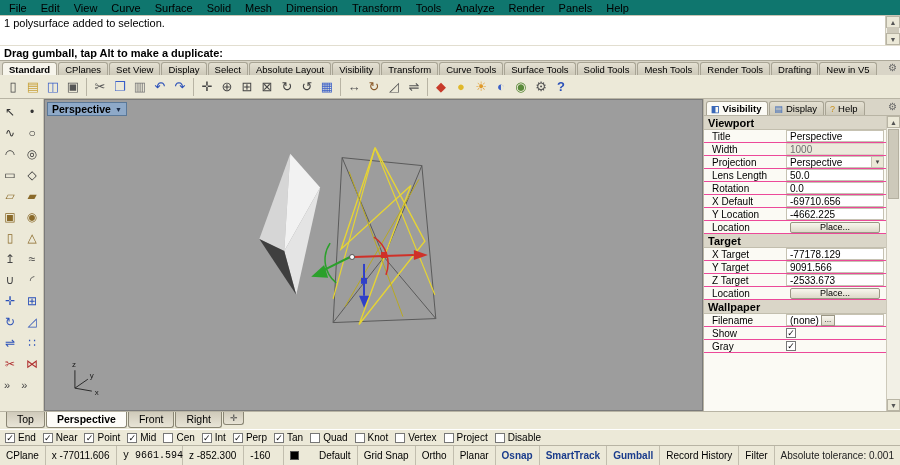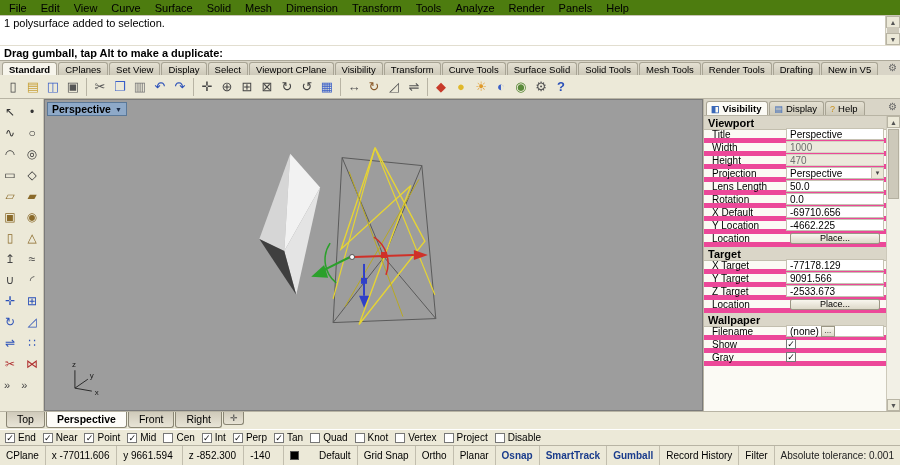--- a/index.html
+++ b/index.html
@@ -1,21 +1,21 @@
 <!DOCTYPE html>
 <html style="--chrome: #ece9d8; --viewport-bg: #9d9d9d; --gumball-red: #d03028; --gumball-green: #2ba02b; --gumball-blue: #3040c8; --selection-yellow: #e6d434; --wire-gray: #5a5a5a; --active-text: #1a3c8c;"><head>
 <meta charset="utf-8">
 <style>
   * { margin:0; padding:0; box-sizing:border-box; }
   html,body { width:900px; height:465px; overflow:hidden; }
   body { font-family:"Liberation Sans", sans-serif; font-size:11px; background:#ece9d8; color:#000; }
   .app { width:900px; height:465px; display:flex; flex-direction:column; background:#ece9d8; }
 
   
-  .menubar { height:16px; display:flex; align-items:center; background:#4d7c0f; border-bottom:1px solid #c9c5b5; padding-left:2px; }
+  .menubar { height:16px; display:flex; align-items:center; background:#0f766e; border-bottom:1px solid #c9c5b5; padding-left:2px; }
   .menu-item { padding:1px 7px; font-size:11px; cursor:default; }
 
   
   .cmdhistory { height:30px; background:#fff; position:relative; border-bottom:1px solid #e2ded0; overflow:hidden; }
   .cmdline { padding:0 4px; line-height:14px; white-space:nowrap; }
   .cmd-scrollbar { position:absolute; right:0; top:0; width:15px; height:100%; background:#f2f0e6; border-left:1px solid #cdc9ba; }
   .sb-btn { position:absolute; left:0; width:14px; height:12px; font-size:7px; text-align:center; line-height:12px; color:#555; background:#ece9d8; border:1px solid #b8b4a4; }
   .sb-top { top:0; } .sb-bottom { bottom:0; }
   .sb-thumb { position:absolute; left:1px; width:12px; height:6px; bottom:12px; background:#cdc9ba; }
   .cmdprompt { height:15px; background:#ffffff; border-bottom:1px solid #aca899; padding:0 4px; line-height:15px; }
@@ -45,21 +45,21 @@
 
   
   .panel { width:197px; background:#fbfaf4; border-left:1px solid #b8b4a4; display:flex; flex-direction:column; }
   .panel-tabs { height:17px; background:#d9d5c7; display:flex; align-items:flex-end; padding-left:2px; position:relative; border-bottom:1px solid #b8b4a4; }
   .ptab { display:flex; align-items:center; gap:3px; font-size:9.5px; padding:1px 6px 1px 4px; border:1px solid #a8a494; border-bottom:none; border-radius:3px 3px 0 0; background:linear-gradient(#e4e0d2,#cdc9b9); margin-right:1px; }
   .ptab.active { background:#fbfaf4; font-weight:bold; }
   .ptab-icon { font-size:9px; }
   .panel-gear { position:absolute; right:3px; top:2px; font-size:10px; color:#666; }
   .panel-main { flex:1; display:flex; min-height:0; }
   .panel-rows { flex:1; overflow:hidden; }
-  .prow { display:flex; height:13px; align-items:center; border-bottom:5px solid #ec4899; font-size:10px; }
+  .prow { display:flex; height:13px; align-items:center; border-bottom:1px solid #ec4899; font-size:10px; }
   .phead { height:14px; background:#dad6c8; font-weight:600; padding-left:4px; border-bottom:1px solid #c2beae; display:block; line-height:14px; }
   .plabel { width:82px; padding-left:8px; white-space:nowrap; overflow:hidden; }
   .pval { flex:1; height:12px; display:flex; align-items:center; margin-right:2px; white-space:nowrap; position:relative; }
   .pfield { background:#fff; border:1px solid #c6c2b2; padding-left:3px; }
   .pdisabled { background:#ece9dc; border:1px solid #d6d2c2; color:#6e6e6e; padding-left:3px; }
   .pdrop { padding-right:13px; }
   .droparrow { position:absolute; right:0; top:0; width:12px; height:10px; background:#ece9d8; border-left:1px solid #c6c2b2; font-size:7px; text-align:center; line-height:10px; color:#444; }
   .pbtn { width:92%; margin:0 auto; height:11px; font-size:9px; line-height:9px; background:linear-gradient(#f8f6ee,#ddd9c9); border:1px solid #9a9684; border-radius:2px; font-family:"Liberation Sans",sans-serif; }
   .pdots { width:14px; height:11px; font-size:8px; line-height:8px; margin-left:2px; background:linear-gradient(#f8f6ee,#ddd9c9); border:1px solid #9a9684; font-family:"Liberation Sans",sans-serif; }
   .pcb { width:10px; height:10px; background:#fff; border:1px solid #777; font-size:9px; line-height:9px; text-align:center; color:#111; }
@@ -120,25 +120,25 @@
   <div class="cmdprompt">
     <span class="prompt-text">Drag gumball, tap Alt to make a duplicate:</span>
   </div>
 
   <div class="tabsrow" id="tabsrow">
       <span class="ttab active">Standard</span>
       <span class="ttab">CPlanes</span>
       <span class="ttab">Set View</span>
       <span class="ttab">Display</span>
       <span class="ttab">Select</span>
-      <span class="ttab">Viewport CPlane</span>
+      <span class="ttab">Absolute Layout</span>
       <span class="ttab">Visibility</span>
       <span class="ttab">Transform</span>
       <span class="ttab">Curve Tools</span>
-      <span class="ttab">Surface Solid</span>
+      <span class="ttab">Surface Tools</span>
       <span class="ttab">Solid Tools</span>
       <span class="ttab">Mesh Tools</span>
       <span class="ttab">Render Tools</span>
       <span class="ttab">Drafting</span>
       <span class="ttab">New in V5</span>
       <span class="tabs-gear">⚙</span>
     </div>
 
   <div class="toolbar" id="toolbar">
       <span class="ticon" style="color: rgb(68, 68, 68);">▯</span>
@@ -278,24 +278,20 @@
             <div class="phead">Viewport</div>
             <div class="prow">
               <span class="plabel">Title</span>
               <span class="pval pfield">Perspective</span>
             </div>
             <div class="prow">
               <span class="plabel">Width</span>
               <span class="pval pdisabled">1000</span>
             </div>
             <div class="prow">
-              <span class="plabel">Height</span>
-              <span class="pval pdisabled">470</span>
-            </div>
-            <div class="prow">
               <span class="plabel">Projection</span>
               <span class="pval pfield pdrop">Perspective<span class="droparrow">▾</span></span>
             </div>
             <div class="prow">
               <span class="plabel">Lens Length</span>
               <span class="pval pfield">50.0</span>
             </div>
             <div class="prow">
               <span class="plabel">Rotation</span>
               <span class="pval pfield">0.0</span>
@@ -419,23 +415,23 @@
       </label>
       <label class="oitem">
         <span class="ocb"></span>
         <span class="olab">Disable</span>
       </label>
     </div>
 
   <div class="statusbar" id="statusbar">
       <span class="seg seg-cplane" style="width: 46px;">CPlane</span>
       <span class="seg seg-coord" style="width: 72px;">x -77011.606</span>
-      <span class="seg seg-coord" style="width: 66px;">y 9661.594</span>
+      <span class="seg seg-coord" style="width: 66px; font-family: Liberation Mono, monospace;">y 9661.594</span>
       <span class="seg seg-coord" style="width: 62px;">z -852.300</span>
-      <span class="seg seg-coord" style="width: 40px;">-140</span>
+      <span class="seg seg-coord" style="width: 40px;">-160</span>
       <span class="seg seg-layer">
         <span class="swatch" style="background: rgb(0, 0, 0);"></span>
         <span>Default</span>
       </span>
       <span class="seg seg-toggle">Grid Snap</span>
       <span class="seg seg-toggle">Ortho</span>
       <span class="seg seg-toggle">Planar</span>
       <span class="seg seg-toggle on">Osnap</span>
       <span class="seg seg-toggle on">SmartTrack</span>
       <span class="seg seg-toggle on">Gumball</span>

